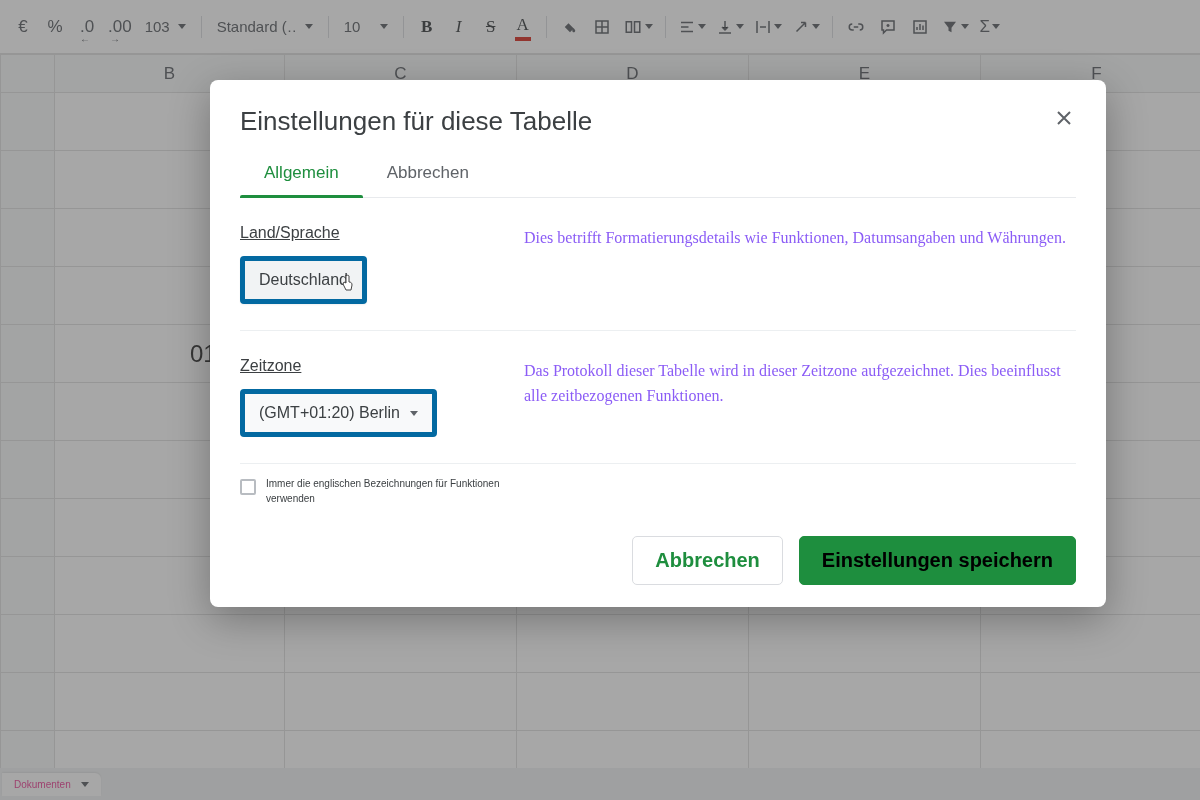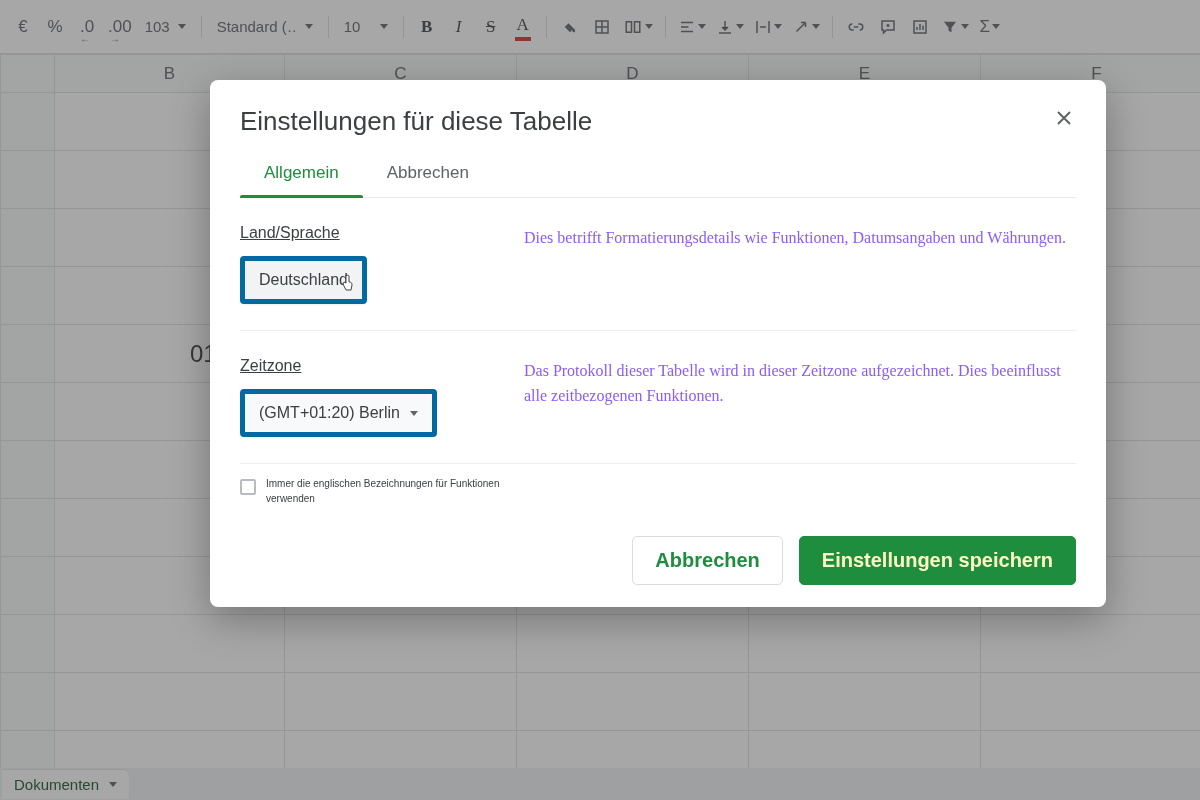--- a/index.html
+++ b/index.html
@@ -72,21 +72,21 @@
   }
   .grid td.cellval { padding-right: 14px; text-align: right; font-size: 24px; color:#333; }
   .colB { width: 230px; }
   .colOther { width: 232px; }
 
   
   .sheet-tabs {
     position: absolute; bottom: 0; left: 0; right: 0;
     height: 32px; background: #f1f3f4;
     display: flex; align-items: center; padding-left: 2px;
-    font-size: 15px; color: #14532d;
+    font-size: 10px; color: #ec4899;
   }
   .sheet-tab-active {
     background: #fff; padding: 6px 12px;
     border-top-right-radius: 6px; display: flex; gap: 10px; align-items:center;
     box-shadow: 0 -1px 2px rgba(0,0,0,.07);
   }
 
   
   .modal {
     position: absolute; z-index: 10;
@@ -171,21 +171,21 @@
     margin-top: 30px;
   }
   .btn {
     font-size: 20px; font-weight: 600; padding: 12px 22px;
     border-radius: 5px; font-family: "Google Sans", Arial, sans-serif;
   }
   .btn-secondary {
     border: 1px solid #dadce0; color: #1e8e3e; background: #fff;
   }
   .btn-primary {
-    background: #1e8e3e; color: #fef9c3; border: 1px solid #1e8e3e;
+    background: #1e8e3e; color: #000000; border: 1px solid #1e8e3e;
   }
 </style>
 </head>
 <body>
 
 <div class="toolbar">
   <div class="tb-btn">
       <span>€</span>
     </div>
   <div class="tb-btn">

